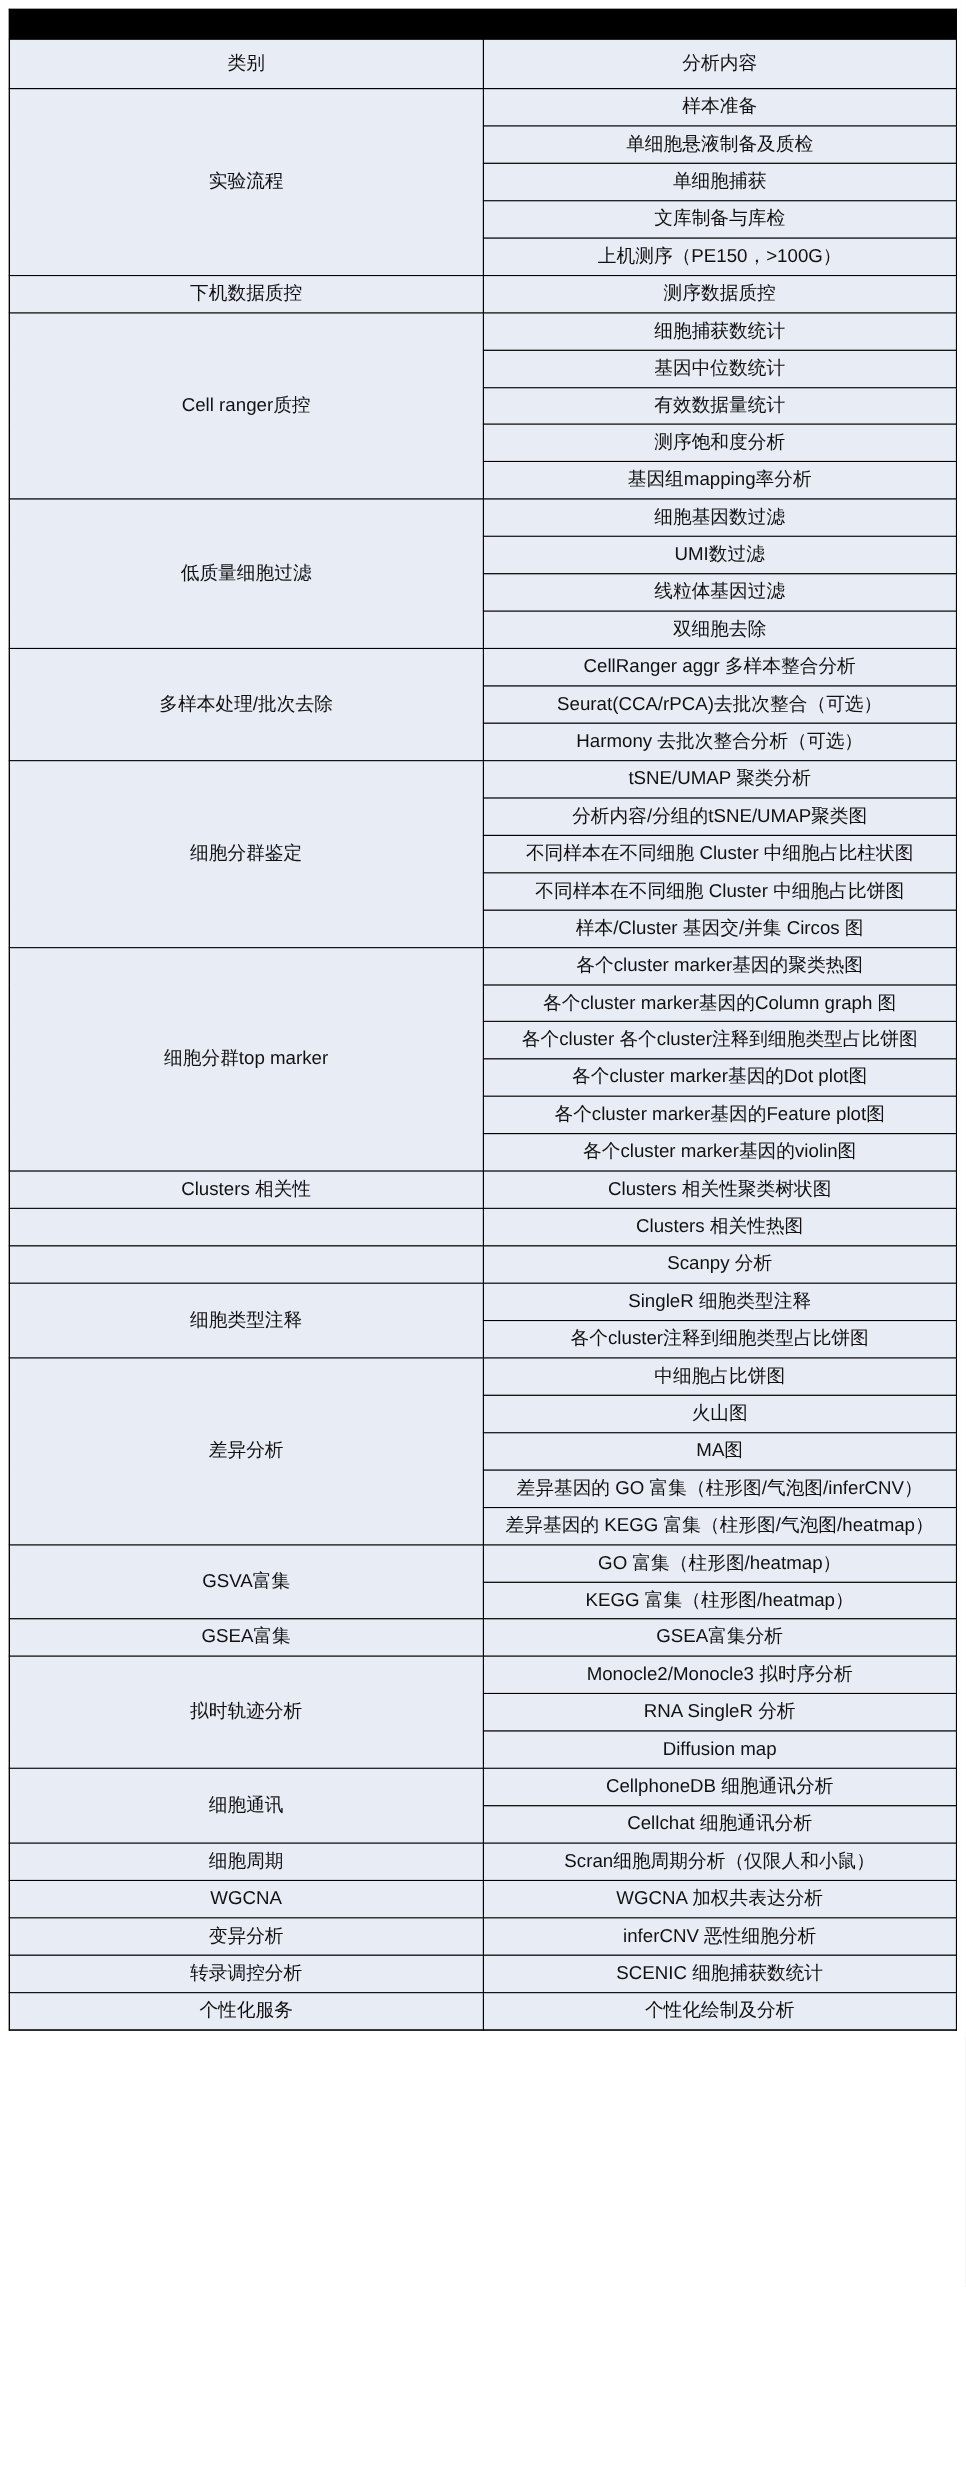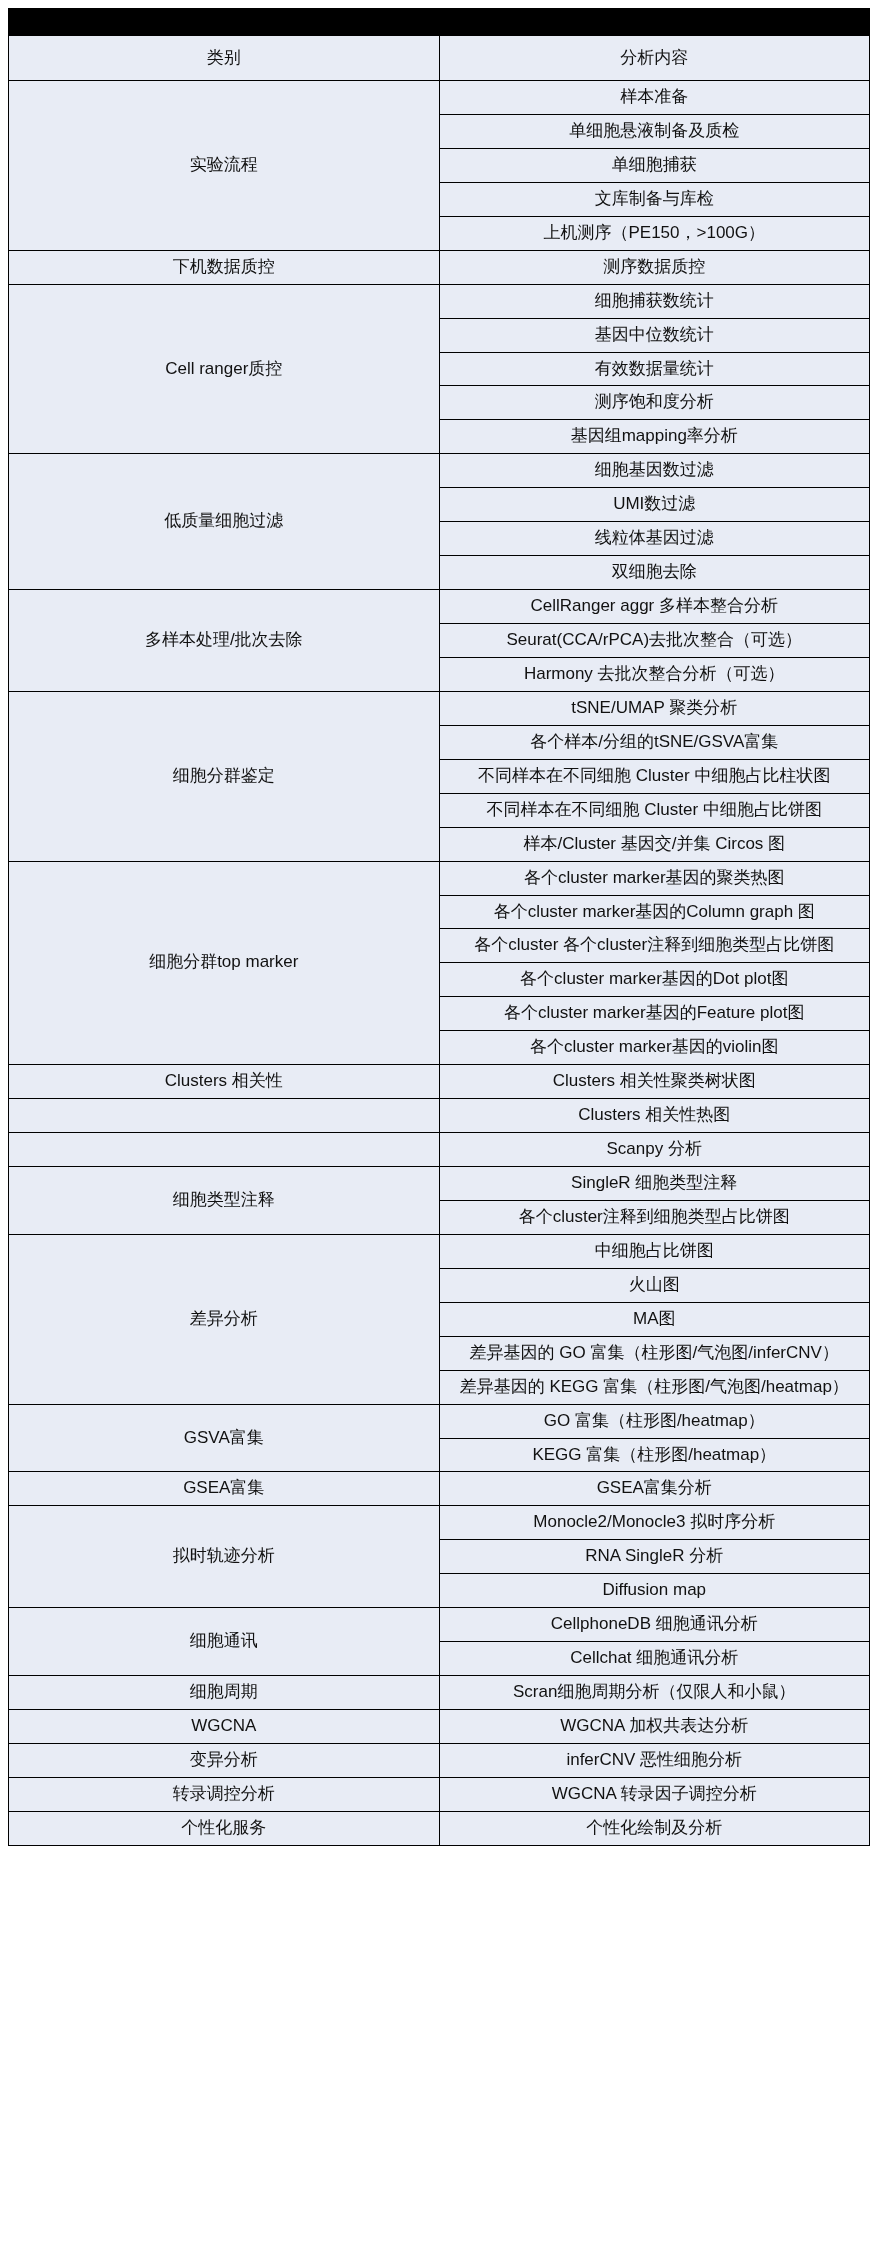--- a/index.html
+++ b/index.html
@@ -125,21 +125,21 @@
           <td class="item">Seurat(CCA/rPCA)去批次整合（可选）</td>
         </tr>
         <tr>
           <td class="item">Harmony 去批次整合分析（可选）</td>
         </tr>
         <tr>
           <td class="cat" rowspan="5">细胞分群鉴定</td>
           <td class="item">tSNE/UMAP 聚类分析</td>
         </tr>
         <tr>
-          <td class="item">各个样本/分组的tSNE/GSVA富集</td>
+          <td class="item">分析内容/分组的tSNE/UMAP聚类图</td>
         </tr>
         <tr>
           <td class="item">不同样本在不同细胞 Cluster 中细胞占比柱状图</td>
         </tr>
         <tr>
           <td class="item">不同样本在不同细胞 Cluster 中细胞占比饼图</td>
         </tr>
         <tr>
           <td class="item">样本/Cluster 基因交/并集 Circos 图</td>
         </tr>
@@ -232,21 +232,21 @@
         <tr>
           <td class="cat" rowspan="1">WGCNA</td>
           <td class="item">WGCNA 加权共表达分析</td>
         </tr>
         <tr>
           <td class="cat" rowspan="1">变异分析</td>
           <td class="item">inferCNV 恶性细胞分析</td>
         </tr>
         <tr>
           <td class="cat" rowspan="1">转录调控分析</td>
-          <td class="item">WGCNA 转录因子调控分析</td>
+          <td class="item">SCENIC 细胞捕获数统计</td>
         </tr>
         <tr>
           <td class="cat" rowspan="1">个性化服务</td>
           <td class="item">个性化绘制及分析</td>
         </tr>
       </tbody>
   </table>
 </div>
 
 </body></html>

